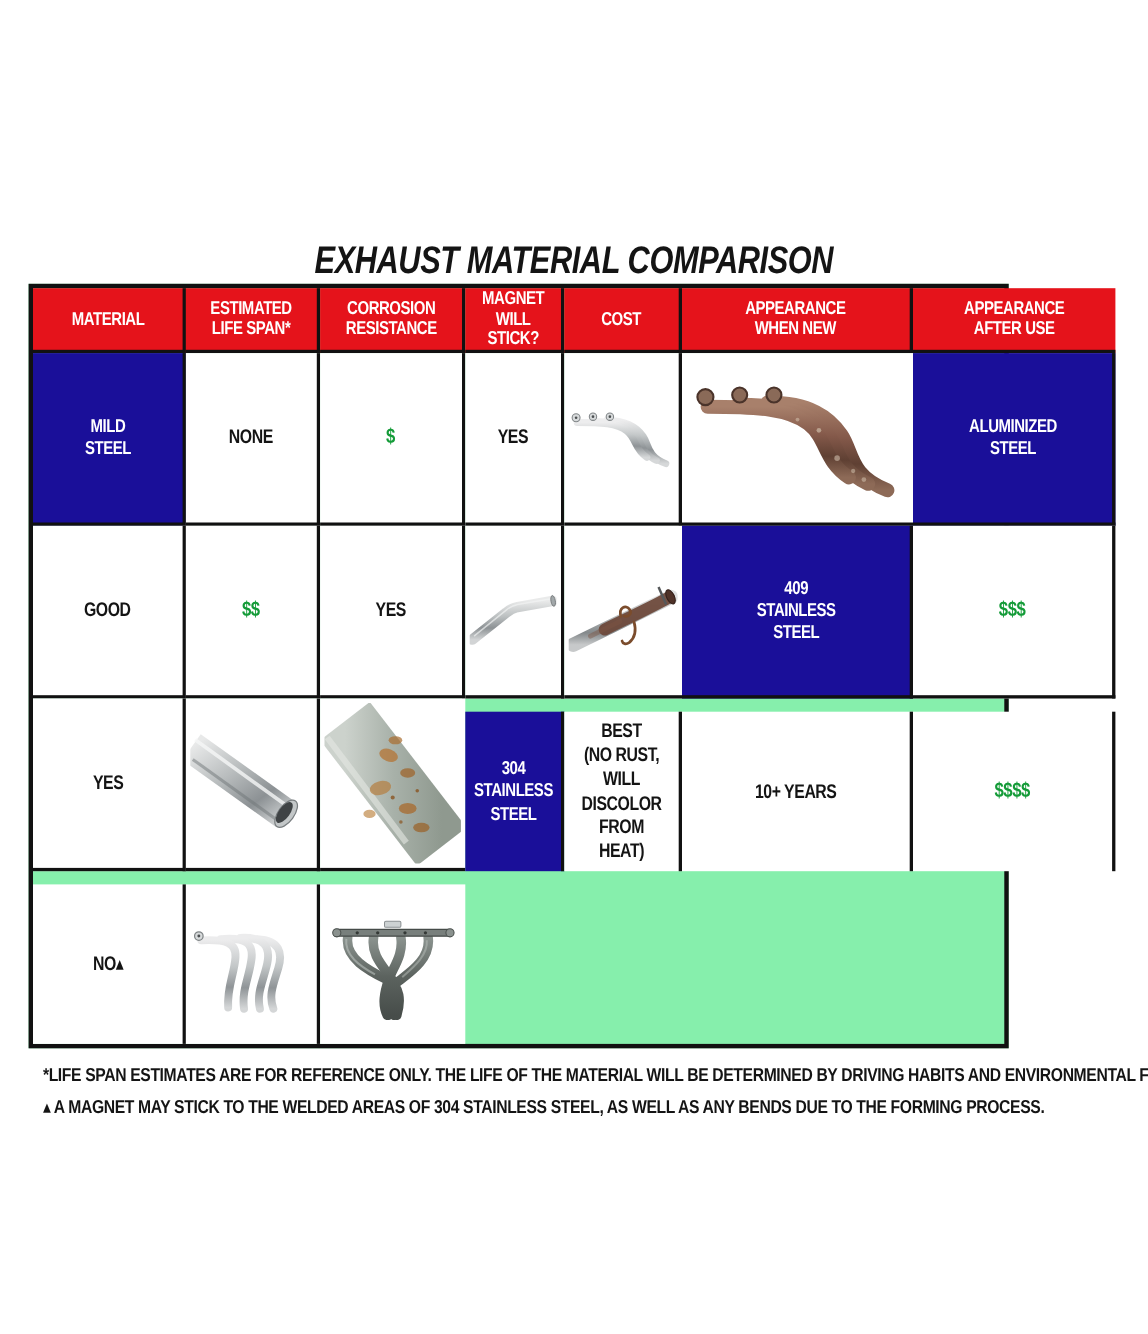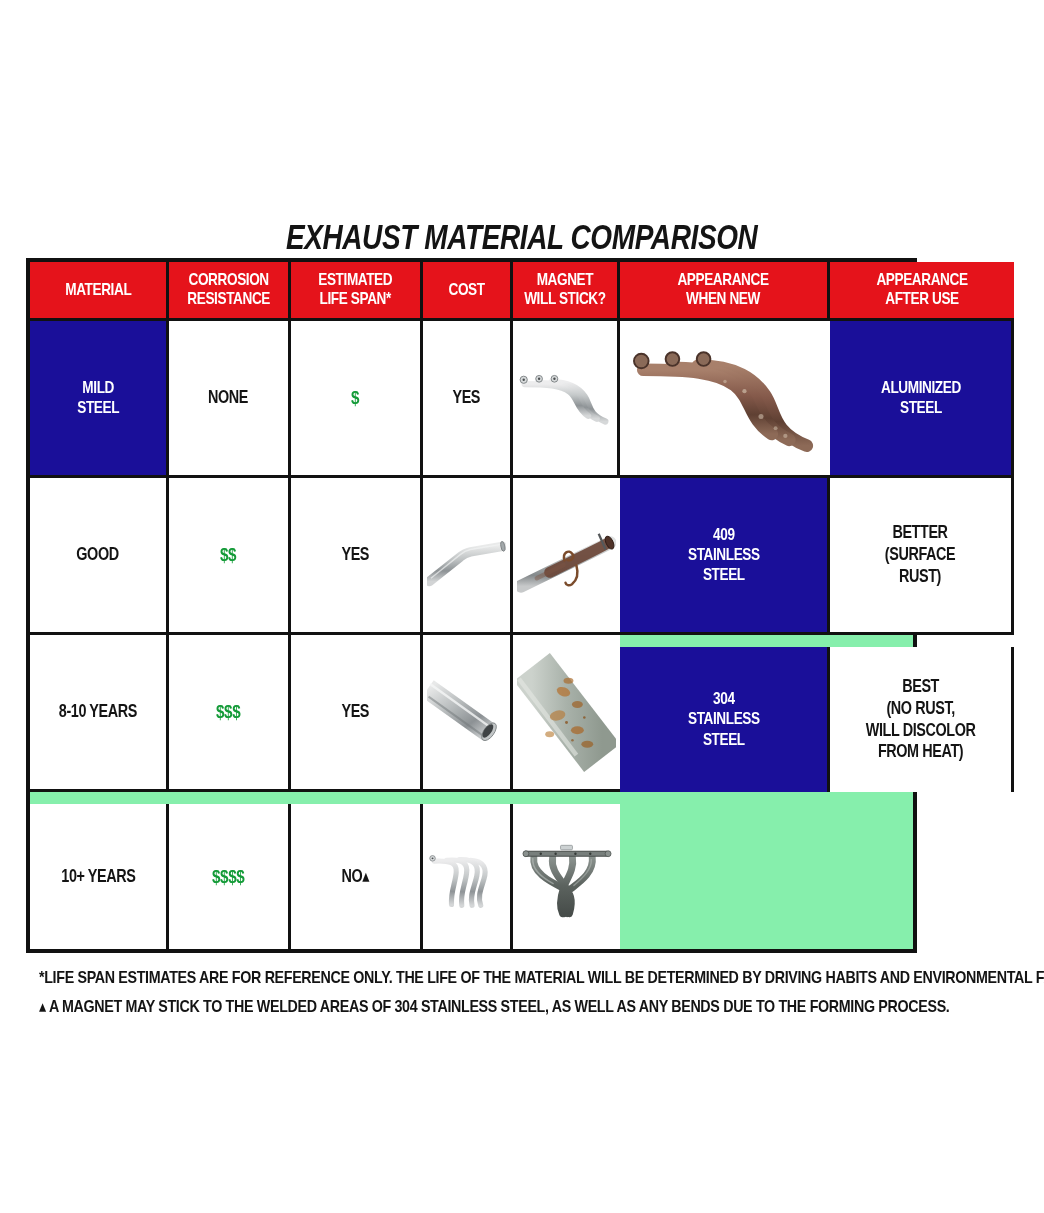--- a/index.html
+++ b/index.html
@@ -60,33 +60,33 @@
   <div class="title">
     <span class="cx">EXHAUST MATERIAL COMPARISON</span>
   </div>
 
   <div class="tbl">
 
     <div class="cell hdr">
       <span class="cx">MATERIAL</span>
     </div>
     <div class="cell hdr">
+      <span class="cx">ESTIMATED
+LIFE SPAN*</span>
+    </div>
+    <div class="cell hdr">
       <span class="cx">CORROSION
 RESISTANCE</span>
     </div>
     <div class="cell hdr">
-      <span class="cx">ESTIMATED
-LIFE SPAN*</span>
-    </div>
-    <div class="cell hdr">
-      <span class="cx">COST</span>
-    </div>
-    <div class="cell hdr">
       <span class="cx">MAGNET
 WILL STICK?</span>
+    </div>
+    <div class="cell hdr">
+      <span class="cx">COST</span>
     </div>
     <div class="cell hdr">
       <span class="cx">APPEARANCE
 WHEN NEW</span>
     </div>
     <div class="cell hdr last-col">
       <span class="cx">APPEARANCE
 AFTER USE</span>
     </div>
 
@@ -195,28 +195,20 @@
         <path d="M165,32 L179,64" stroke="#55585a" stroke-width="4.5"></path>
         <path d="M96,86 c-5,-16 9,-23 16,-13 c5,8 -3,15 -10,12" fill="none" stroke="#7b4c2c" stroke-width="5" stroke-linecap="round"></path>
         <path d="M120,96 c5,18 1,30 -9,38 c-6,4 -12,2 -13,-3" fill="none" stroke="#7b4c2c" stroke-width="5" stroke-linecap="round"></path>
       </svg>
     </div>
 
     <div class="cell mat">
       <span class="cx">409
 STAINLESS
 STEEL</span>
-    </div>
-    <div class="cell data">
-      <span class="cx">BETTER
-(SURFACE
-RUST)</span>
-    </div>
-    <div class="cell data">
-      <span class="cx">8-10 YEARS</span>
     </div>
     <div class="cell data cost">
       <span class="cx">$$$</span>
     </div>
     <div class="cell data">
       <span class="cx">YES</span>
     </div>
     <div class="cell photo">
       <svg viewBox="0 0 200 150">
         <defs>

